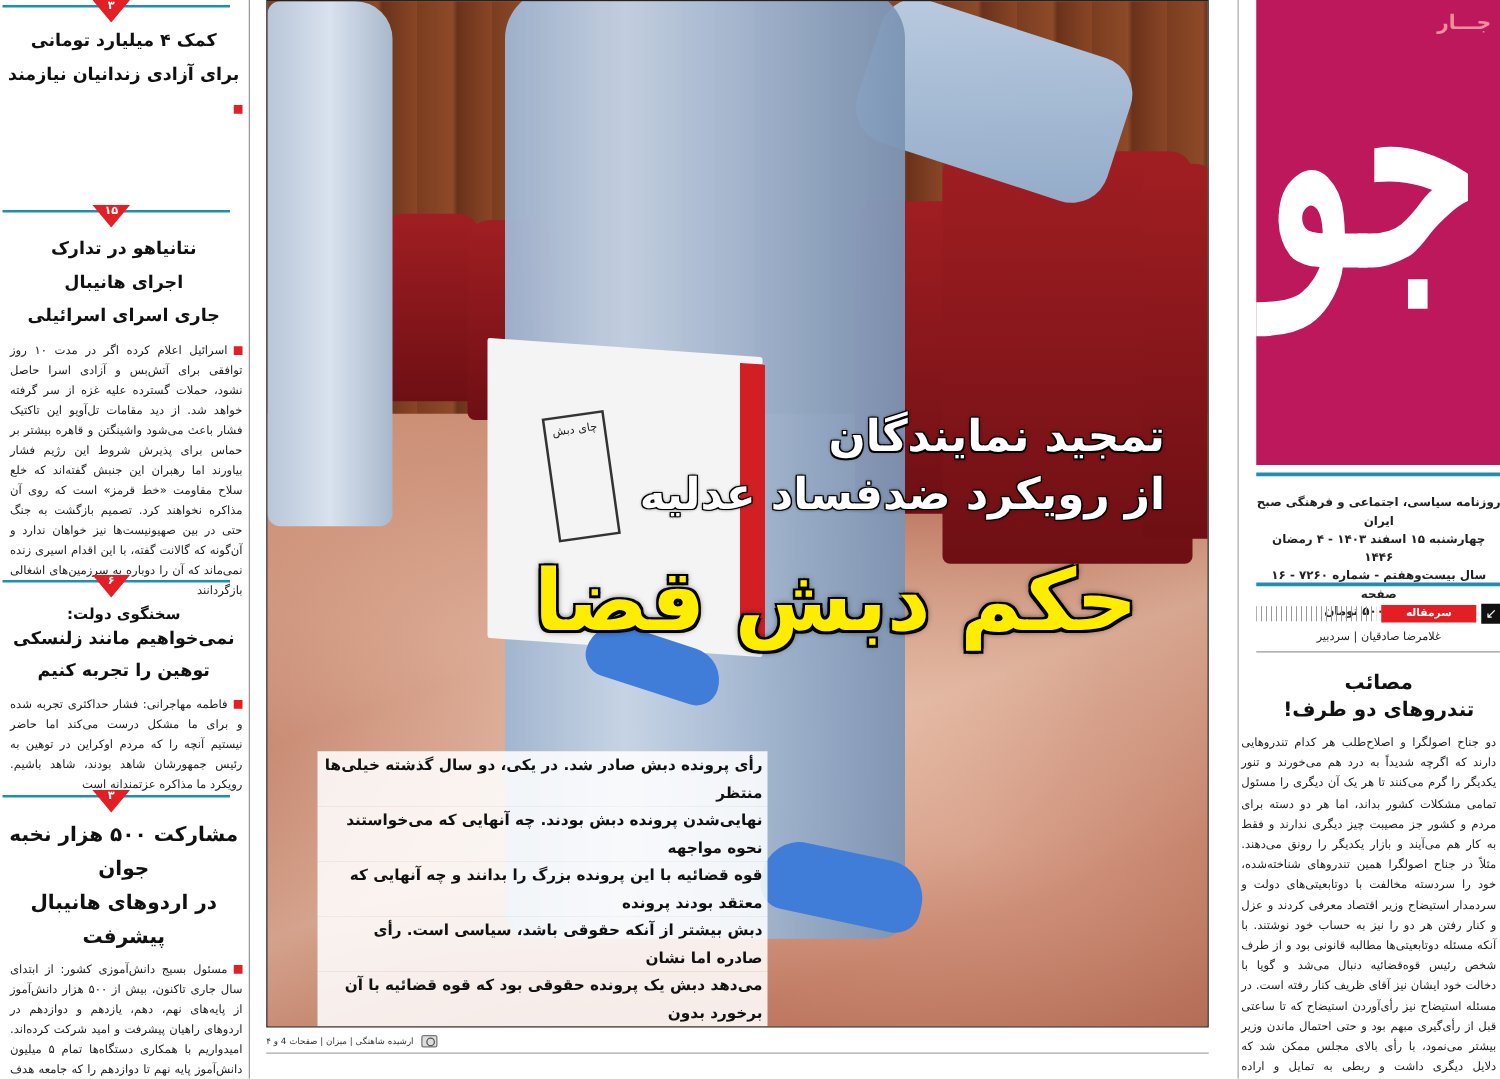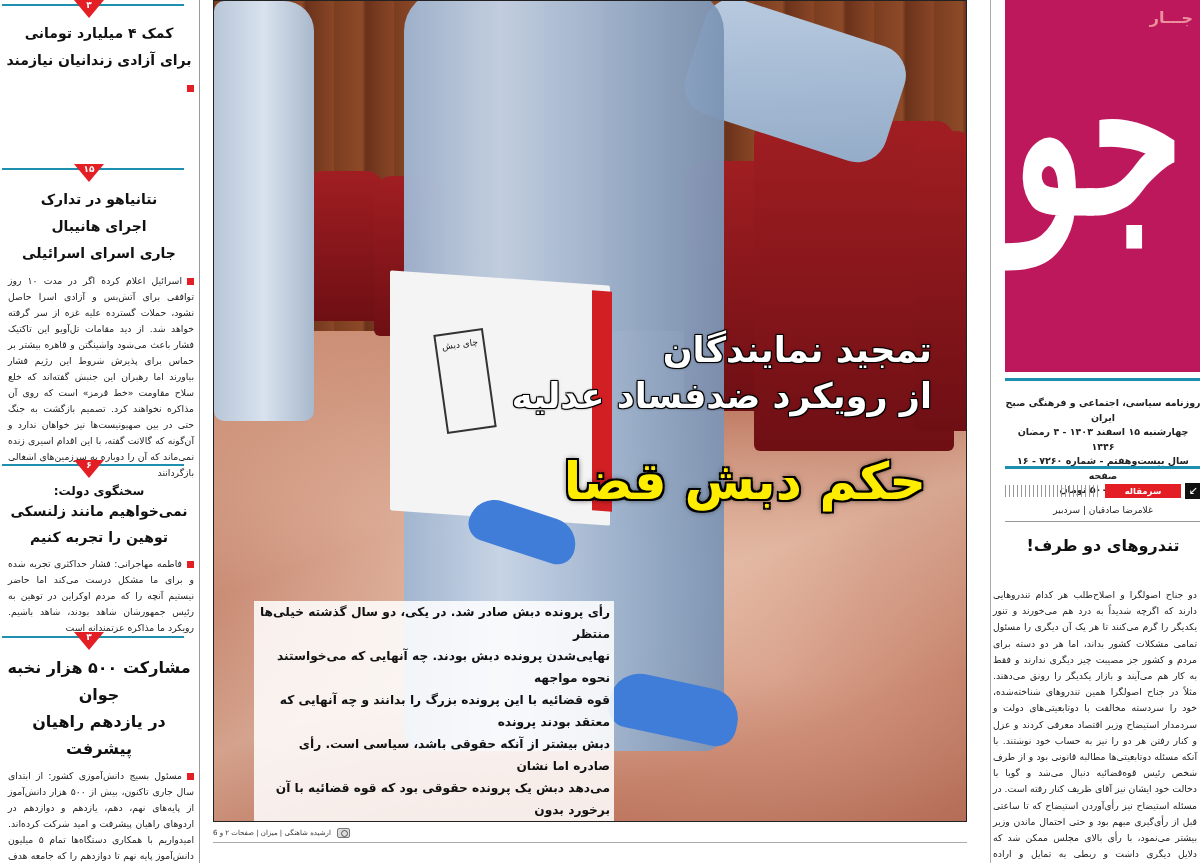--- a/index.html
+++ b/index.html
@@ -40,22 +40,22 @@
   .person-left { position: absolute; left: 0; top: 0; width: 100px; height: 420px;
     background: linear-gradient(90deg, #b8c6d8, #d9e2ee, #a8b8cc); border-radius: 10px 30px 10px 10px; }
   .bag { position: absolute; left: 176px; top: 277px; width: 220px; height: 240px; background: #f4f4f4; transform: skewY(4deg); border-radius: 2px; }
   .bag-red { position: absolute; left: 378px; top: 290px; width: 20px; height: 220px; background: #d21f24; transform: skewY(4deg); }
   .bag-logo { position: absolute; left: 226px; top: 330px; width: 50px; height: 100px; border: 2px solid #333; transform: rotate(-8deg); font-size: 9px; color: #222; text-align: center; padding-top: 6px; }
   .slipper { position: absolute; width: 110px; height: 44px; background: #3f7dd8; border-radius: 30px 30px 20px 20px; }
 
   .sub-head { position: absolute; right: 34px; top: 326px; direction: rtl; text-align: right;
     font-weight: bold; font-size: 35px; line-height: 46px; color: #fff;
     text-shadow: 0 0 3px #000, 1px 1px 0 #000, -1px -1px 0 #000, 1px -1px 0 #000, -1px 1px 0 #000; }
-  .main-head { position: absolute; right: 40px; top: 436px; direction: rtl; text-align: right;
-    font-weight: bold; font-size: 51px; line-height: 90px; color: #ffed00;
+  .main-head { position: absolute; right: 56px; top: 436px; direction: rtl; text-align: right;
+    font-weight: bold; font-size: 68px; line-height: 90px; color: #ffed00;
     text-shadow: 2px 2px 0 #000, -2px -2px 0 #000, 2px -2px 0 #000, -2px 2px 0 #000, 0 0 6px #000; }
   .lead { position: absolute; left: 40px; top: 600px; width: 360px; direction: rtl; text-align: right; }
   .lead span { display: block; background: rgba(255,255,255,0.86); color: #111; font-size: 12.2px; line-height: 22px; font-weight: bold; margin-bottom: 0; padding: 0 4px; width: fit-content; margin-right: 0; margin-left: auto; }
   .photo-credit { position: absolute; left: 213px; top: 826px; height: 14px; font-size: 7px; color: #333; display: flex; align-items: center; gap: 6px; }
   .cam { width: 13px; height: 10px; border: 1px solid #777; border-radius: 2px; position: relative; background: #ddd; }
   .cam::after { content: ""; position: absolute; left: 3px; top: 1px; width: 5px; height: 5px; border: 1px solid #555; border-radius: 50%; }
   .credit-rule { position: absolute; left: 213px; top: 842px; width: 754px; height: 1px; background: #aaa; }
 
   
   .right-col { position: absolute; left: 990px; top: 0; width: 210px; height: 863px; border-left: 1px solid #aaa; }
@@ -119,21 +119,21 @@
   </div>
 
   <div class="news-block" style="top:632px;">
     <div class="divider">
       <div class="line"></div>
       <div class="tri"></div>
       <div class="num">۳</div>
     </div>
     <div class="news-title" style="font-size:16px;">
       <div>مشارکت ۵۰۰ هزار نخبه جوان</div>
-      <div>در یازدهم راهیان پیشرفت</div>
+      <div>در اردوهای هانیبال پیشرفت</div>
     </div>
     <div class="news-body"><span class="bullet"></span><span>مسئول بسیج دانش‌آموزی کشور: از ابتدای سال جاری تاکنون، بیش از ۵۰۰ هزار دانش‌آموز از پایه‌های نهم، دهم، یازدهم و دوازدهم در اردوهای راهیان پیشرفت و امید شرکت کرده‌اند. امیدواریم با همکاری دستگاه‌ها تمام ۵ میلیون دانش‌آموز پایه نهم تا دوازدهم را که جامعه هدف ما است، در سال‌های آتی به اردوهای راهیان پیشرفت اعزام کنیم</span></div>
   </div>
 </div>
 
 <div class="photo">
   <div class="wood-top"></div>
   <div class="floor"></div>
 
   <div class="seat" style="left:90px; top:170px; width:80px; height:150px;"></div>
@@ -164,21 +164,21 @@
     <span>نهایی‌شدن پرونده دبش بودند. چه آنهایی که می‌خواستند نحوه مواجهه</span>
     <span>قوه قضائیه با این پرونده بزرگ را بدانند و چه آنهایی که معتقد بودند پرونده</span>
     <span>دبش بیشتر از آنکه حقوقی باشد، سیاسی است. رأی صادره اما نشان</span>
     <span>می‌دهد دبش یک پرونده حقوقی بود که قوه قضائیه با آن برخورد بدون</span>
     <span>اغماض کرده است. از مجموع ۶۶ سال حبس برای متهم ردیف اول گرفته</span>
 
   </div>
 </div>
 
 <div class="photo-credit">
-  <span style="direction:rtl;">ارشیده شاهنگی | میزان | صفحات ۲ و 6</span>
+  <span style="direction:rtl;">ارشیده شاهنگی | میزان | صفحات 4 و ۴</span>
   <span class="cam"></span>
 </div>
 <div class="credit-rule"></div>
 
 <div class="right-col">
   <div class="logo-box">
     <div class="watermark">جـــار</div>
     <div class="logo-glyph" style="right:18px; top:20px; font-size:150px; transform:scaleY(1.5); transform-origin:top right;">جوان</div>
   </div>
 
@@ -191,16 +191,17 @@
   </div>
   <div class="info-rule" style="top:466px;"></div>
 
   <div class="edit-tag-row">
     <div class="edit-icon">↙</div>
     <div class="edit-tag">سرمقاله</div>
     <div class="hatch"></div>
   </div>
   <div class="author">غلامرضا صادقیان | سردبیر</div>
   <div class="edit-title">
+    <div>مصائب</div>
     <div>تندروهای دو طرف!</div>
   </div>
   <div class="edit-body">دو جناح اصولگرا و اصلاح‌طلب هر کدام تندروهایی دارند که اگرچه شدیداً به درد هم می‌خورند و تنور یکدیگر را گرم می‌کنند تا هر یک آن دیگری را مسئول تمامی مشکلات کشور بداند، اما هر دو دسته برای مردم و کشور جز مصیبت چیز دیگری ندارند و فقط به کار هم می‌آیند و بازار یکدیگر را رونق می‌دهند. مثلاً در جناح اصولگرا همین تندروهای شناخته‌شده، خود را سردسته مخالفت با دوتابعیتی‌های دولت و سردمدار استیضاح وزیر اقتصاد معرفی کردند و عزل و کنار رفتن هر دو را نیز به حساب خود نوشتند. با آنکه مسئله دوتابعیتی‌ها مطالبه قانونی بود و از طرف شخص رئیس قوه‌قضائیه دنبال می‌شد و گویا با دخالت خود ایشان نیز آقای ظریف کنار رفته است. در مسئله استیضاح نیز رأی‌آوردن استیضاح که تا ساعتی قبل از رأی‌گیری مبهم بود و حتی احتمال ماندن وزیر بیشتر می‌نمود، با رأی بالای مجلس ممکن شد که دلایل دیگری داشت و ربطی به تمایل و اراده تندروهای معروف نداشت زیرا آنان اگر قادر به این کار بودند در همان روز معرفی کابینه، مانع</div>
 </div>
 
 </body></html>

